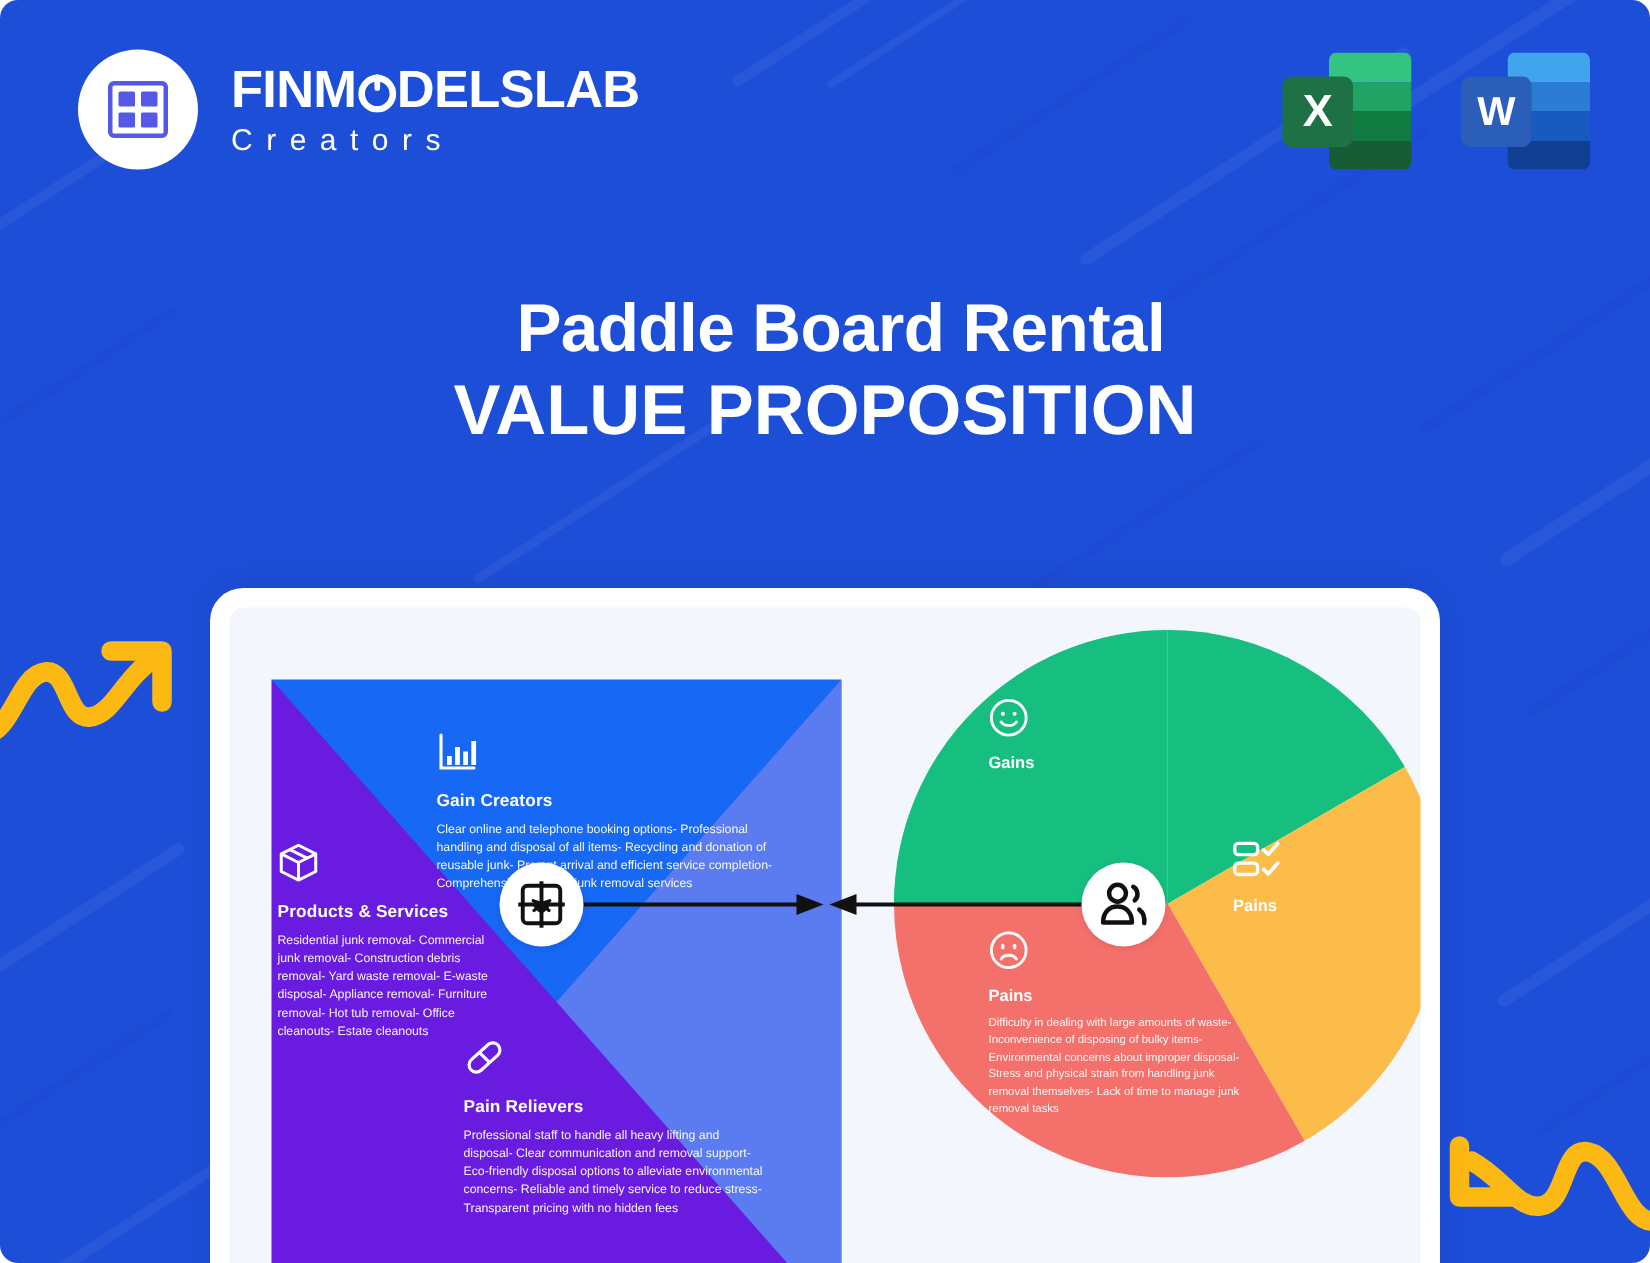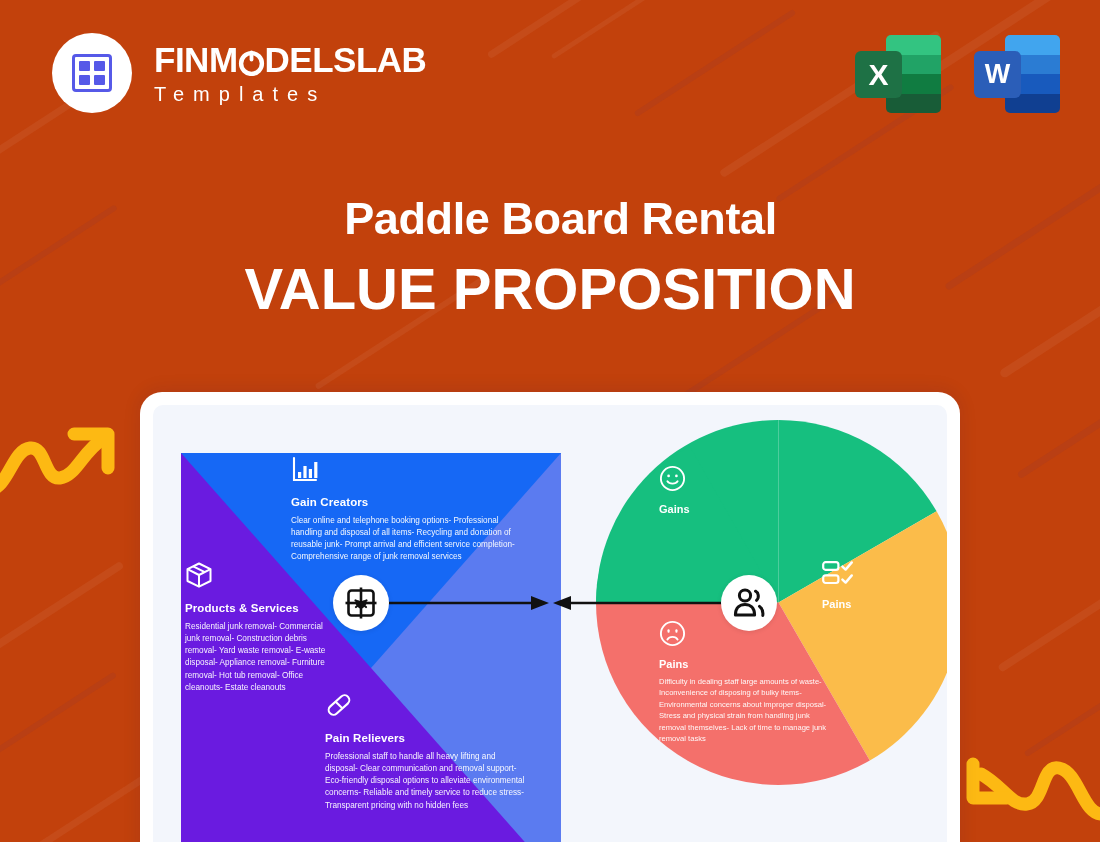--- a/index.html
+++ b/index.html
@@ -8,22 +8,23 @@
     width: 1100px;
     height: 842px;
     overflow: hidden;
     font-family: "Liberation Sans", sans-serif;
   }
 
   #stage {
     position: relative;
     width: 1100px;
     height: 842px;
-    background: #c2410c;
+    background: #1d4ed8;
     overflow: hidden;
+    border-radius: 12px;
   }
 
   
   .brush {
     position: absolute;
     background: rgba(255,255,255,0.055);
     transform: rotate(-33deg);
     border-radius: 40px;
     pointer-events: none;
   }
@@ -113,25 +114,24 @@
     color: #ffffff;
   }
   #title-primary {
     font-size: 45px;
     font-weight: 700;
     letter-spacing: -0.4px;
     line-height: 1.18;
     margin-left: 21px;
   }
   #title-secondary {
-    font-size: 58px;
+    font-size: 47px;
     font-weight: 700;
     letter-spacing: 0px;
     line-height: 1.18;
-    margin-top: 10px;
   }
 
   
   #arrow-left-decor  { position: absolute; left: -14px; top: 404px; width: 135px; height: 95px; }
   #arrow-right-decor { position: absolute; left: 955px; top: 748px; width: 150px; height: 96px; }
 
   
   #slide-card {
     position: absolute;
     left: 140px; top: 392px;
@@ -177,23 +177,23 @@
     letter-spacing: 0.1px;
     margin-bottom: 7px;
   }
   .vm-body {
     font-size: 8.2px;
     line-height: 1.48;
     font-weight: 400;
     color: rgba(255,255,255,0.95);
   }
 
-  #panel-gain-creators  { left: 110px; top: 2px;  width: 228px; }
+  #panel-gain-creators  { left: 110px; top: 34px;  width: 228px; }
   #panel-products       { left: 4px;   top: 108px; width: 150px; }
-  #panel-pain-relievers { left: 144px; top: 238px; width: 200px; }
+  #panel-pain-relievers { left: 128px; top: 238px; width: 200px; }
   .round-node {
     position: absolute;
     width: 56px; height: 56px;
     margin-left: -28px; margin-top: -28px;
     border-radius: 50%;
     background: #ffffff;
     display: flex; align-items: center; justify-content: center;
     box-shadow: 0 1px 5px rgba(0,0,0,0.10);
   }
 
@@ -246,21 +246,21 @@
           <i></i>
           <i></i>
           <i></i>
       </span>
     </div>
     <div id="logo-text">
       <div id="logo-wordmark">FINM<span class="o-ring"><svg width="27" height="27" viewBox="0 0 27 27" style="position:relative;top:4px;">
               <circle cx="13.5" cy="14.5" r="10.4" fill="none" stroke="#fff" stroke-width="4.4"></circle>
               <rect x="11.6" y="1.5" width="3.8" height="11" rx="1.9" fill="#fff"></rect>
             </svg></span>DELSLAB</div>
-      <div id="logo-tagline">Templates</div>
+      <div id="logo-tagline">Creators</div>
     </div>
   </div>
 
   <div id="office-badges">
     <div class="badge" id="badge-excel">
       <div class="sheet">
         <span style="background:#33C481"></span>
         <span style="background:#21A366"></span>
         <span style="background:#107C41"></span>
         <span style="background:#185C37"></span>
@@ -366,21 +366,21 @@
         </div>
 
         <div class="cp-panel" id="panel-pains-lower">
           <svg class="cp-icon" width="27" height="27" viewBox="0 0 27 27">
             <circle cx="13.5" cy="13.5" r="11.6" fill="none" stroke="#fff" stroke-width="1.9"></circle>
             <rect x="8.5" y="9.2" width="2.1" height="3.6" rx="1" fill="#fff"></rect>
             <rect x="16.4" y="9.2" width="2.1" height="3.6" rx="1" fill="#fff"></rect>
             <path d="M8.4 19.4 C 10.4 16.0, 16.6 16.0, 18.6 19.4" fill="none" stroke="#fff" stroke-width="1.9" stroke-linecap="round"></path>
           </svg>
           <div class="cp-title">Pains</div>
-          <div class="cp-body">Difficulty in dealing staff large amounts of waste- Inconvenience of disposing of bulky items- Environmental concerns about improper disposal- Stress and physical strain from handling junk removal themselves- Lack of time to manage junk removal tasks</div>
+          <div class="cp-body">Difficulty in dealing with large amounts of waste- Inconvenience of disposing of bulky items- Environmental concerns about improper disposal- Stress and physical strain from handling junk removal themselves- Lack of time to manage junk removal tasks</div>
         </div>
       </div>
 
       <svg id="connector" viewBox="0 0 794 457" preserveAspectRatio="none">
         <line x1="200" y1="198" x2="380" y2="198" stroke="#111" stroke-width="2.6"></line>
         <polygon points="396,198 378,191 378,205" fill="#111"></polygon>
         <line x1="594" y1="198" x2="416" y2="198" stroke="#111" stroke-width="2.6"></line>
         <polygon points="400,198 418,191 418,205" fill="#111"></polygon>
       </svg>
 

